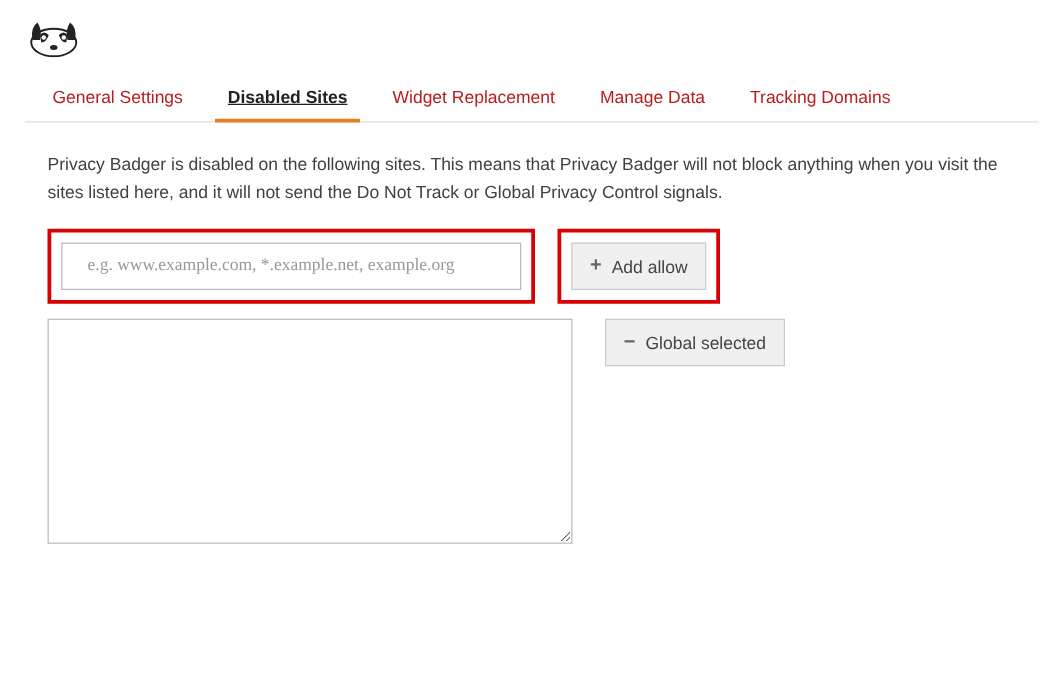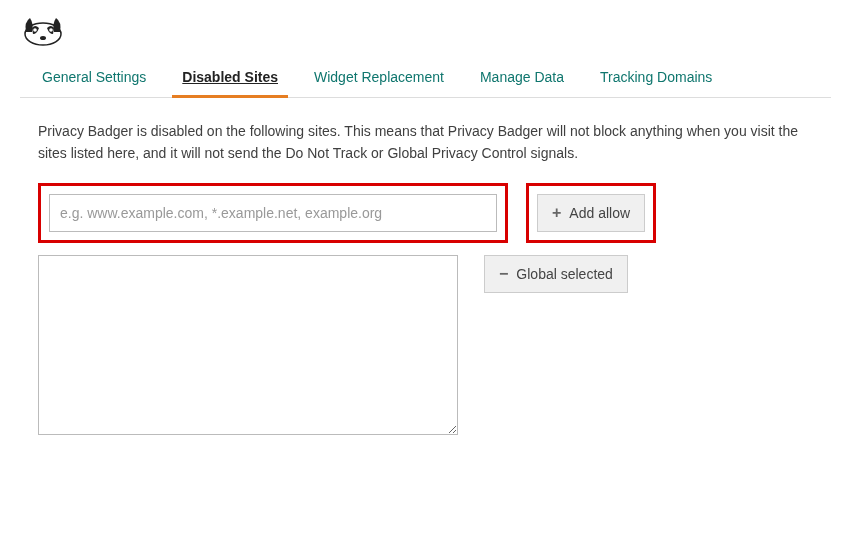--- a/index.html
+++ b/index.html
@@ -25,21 +25,21 @@
 }
 .tabs {
   display: flex;
   gap: 28px;
   border-bottom: 1px solid #ddd;
   padding-left: 18px;
   margin-bottom: 22px;
 }
 .tab {
   padding: 10px 4px 12px 4px;
-  color: #0f766e;
+  color: #b91c1c;
   cursor: pointer;
   font-size: 14px;
   position: relative;
 }
 .tab.active {
   color: #222;
   font-weight: bold;
   text-decoration: underline;
 }
 .tab.active::after {
@@ -64,26 +64,26 @@
   display: flex;
   gap: 18px;
   align-items: flex-start;
   margin-bottom: 12px;
 }
 .hl {
   border: 3px solid #d80000;
   padding: 8px;
 }
 .domain-input {
-  width: 448px;
+  width: 368px;
   height: 38px;
   border: 1px solid #bbb;
-  padding: 0 10px;
+  padding: 0 20px;
   font-size: 14px;
-  font-family: Liberation Sans, sans-serif;
+  font-family: Liberation Serif, serif;
   color: #333;
 }
 .domain-input::placeholder { color: #999; }
 .btn {
   display: inline-flex;
   align-items: center;
   gap: 8px;
   height: 38px;
   padding: 0 14px;
   border: 1px solid #ccc;

